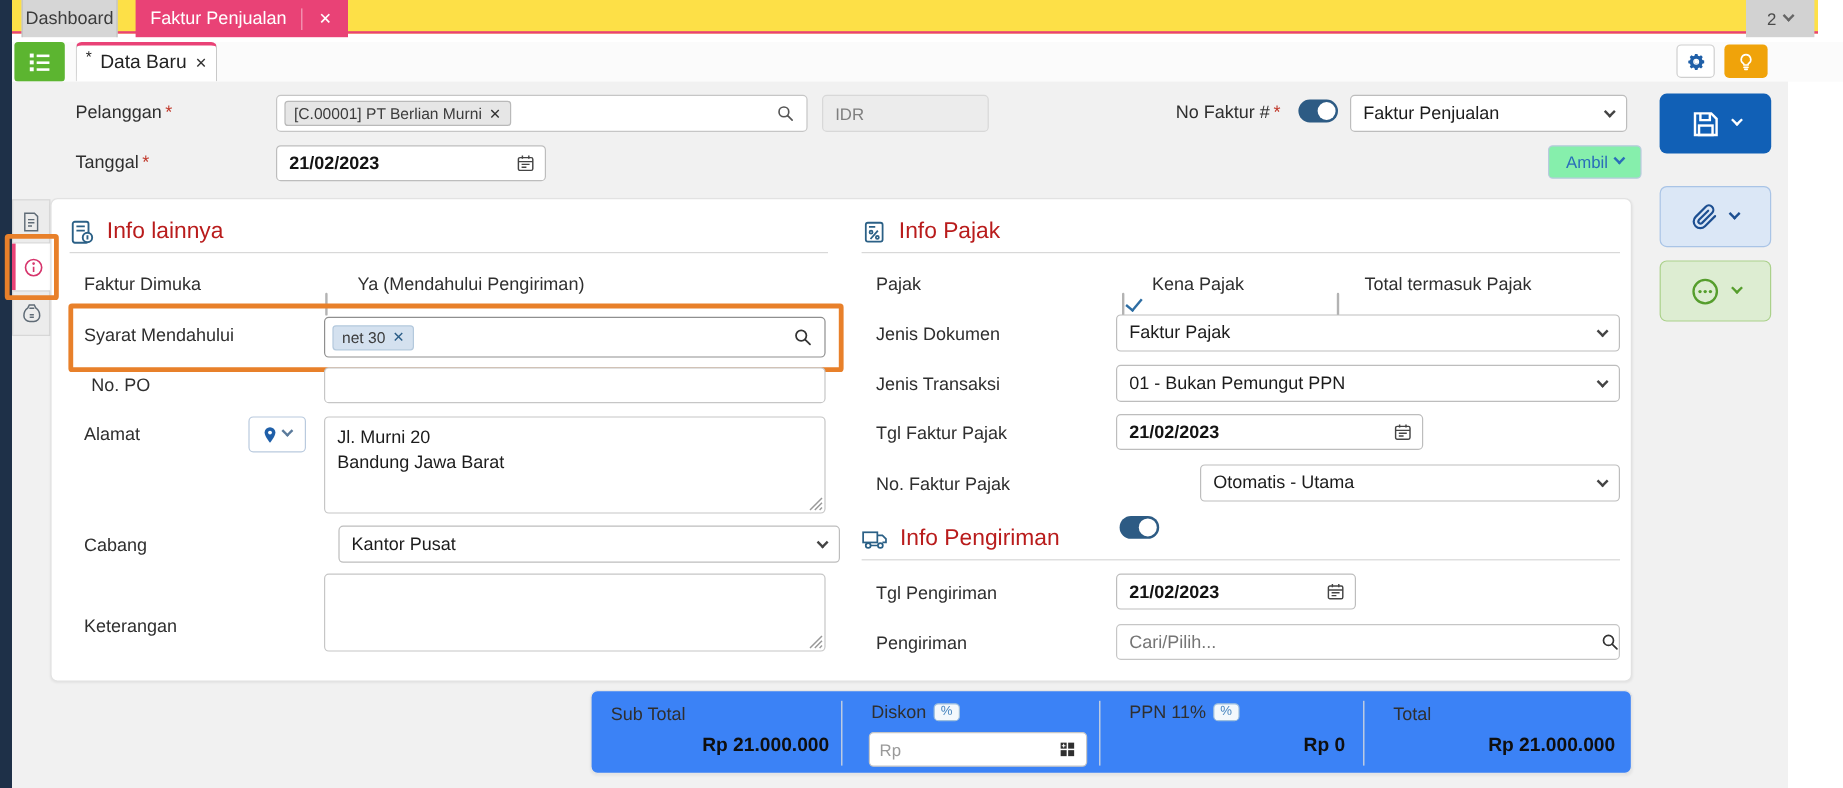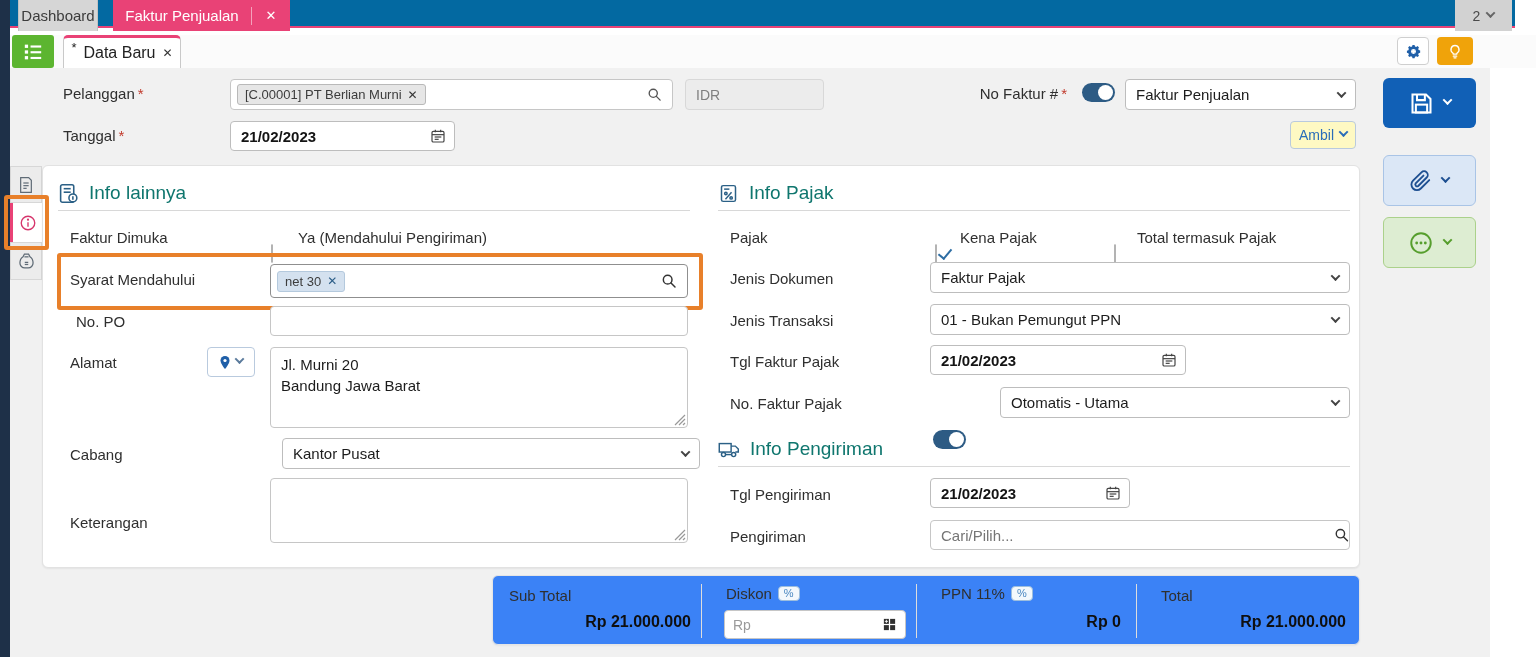--- a/index.html
+++ b/index.html
@@ -16,40 +16,40 @@
   .chev { display:inline-block; width:7px; height:7px; border-right:2px solid currentColor; border-bottom:2px solid currentColor; transform:rotate(45deg) translate(-1px,-1px); color:#444; }
   .datebox { background:#fff; border:1px solid #bdbdbd; border-radius:4px; display:flex; align-items:center; justify-content:space-between; padding:0 8px 0 10px; }
   .datebox .dval { font-size:15px; font-weight:600; color:#141414; }
   .cb { width:19px; height:19px; background:#fff; border:1px solid #b3b3b3; border-radius:3px; position:relative; cursor:pointer; }
   .cb.checked::after { content:""; position:absolute; left:5px; top:1px; width:6px; height:11px; border-right:2px solid #2d6da3; border-bottom:2px solid #2d6da3; transform:rotate(40deg); }
   .toggle { width:33px; height:19px; background:#2d5b84; border-radius:10px; position:relative; cursor:pointer; }
   .toggle .knob { position:absolute; top:2px; right:2px; width:15px; height:15px; border-radius:50%; background:#fff; }
   .chip { display:inline-flex; align-items:center; gap:6px; background:#e6e6e6; border:1px solid #b9b9b9; border-radius:3px; padding:2px 7px; font-size:13px; color:#3c3c3c; }
   .chip .x { font-weight:bold; color:#333; font-size:12px; cursor:pointer; }
   .chip.blue { background:#d4e1ef; border-color:#b4c9dd; }
-  .sec-h { font-size:19px; color:#0f766e; white-space:nowrap; }
+  .sec-h { font-size:19px; color:#b91c1c; white-space:nowrap; }
   .sec-hr { height:1px; background:#d8d8d8; }
   .hl { border:4px solid #e8802a; border-radius:3px; background:transparent; pointer-events:none; }
   .badge { display:inline-block; font-size:11px; color:#4a87c0; border:1px solid #9dbedd; border-radius:4px; background:#f3f8fc; padding:0px 5px 1px; margin-left:6px; vertical-align:2px; }
   .money { font-weight:bold; font-size:16px; color:#0f0f0f; white-space:nowrap; }
   .sum-lbl { font-size:15px; color:#2f2f2f; }
   textarea.ta { border:1px solid #c6c6c6; border-radius:4px; resize:none; outline:none; font-family:inherit; font-size:15px; color:#1c1c1c; padding:6px 10px; line-height:21px; background:#fff; }
   .grip { position:absolute; pointer-events:none; }
   .tabtxt { font-size:15px; }
 </style>
 </head>
 <body>
 
 <div id="screen">
 
   
   <div class="abs" style="left:0;top:0;width:10px;height:657px;background:#1e3048;"></div>
 
   
-  <div class="abs" style="left:10px;top:0;width:1505px;height:28px;background:#0369a1;border-bottom:2px solid #e94276;">
+  <div class="abs" style="left:10px;top:0;width:1505px;height:28px;background:#fde047;border-bottom:2px solid #e94276;">
     <div class="abs" style="left:8px;top:0;width:80px;height:31px;background:#d6d6d6;border-left:1px solid #c2c2c2;border-right:1px solid #c2c2c2;display:flex;align-items:center;justify-content:center;">
       <span class="tabtxt" style="color:#3c3c3c;">Dashboard</span>
     </div>
     <div class="abs" style="left:103px;top:0;width:177px;height:31px;background:#e94276;display:flex;align-items:center;">
       <span class="tabtxt" style="color:#fff;flex:1;text-align:center;">Faktur Penjualan</span>
       <span style="width:1px;height:18px;background:rgba(255,255,255,0.5);"></span>
       <span style="width:38px;text-align:center;color:#fff;font-weight:bold;font-size:13px;cursor:pointer;">✕</span>
     </div>
     <div class="abs" style="left:1445px;top:0;width:57px;height:31px;background:#d2d2d2;display:flex;align-items:center;justify-content:center;gap:7px;cursor:pointer;">
       <span style="font-size:14px;color:#4a4a4a;">2</span>
@@ -122,21 +122,21 @@
     <span class="dval">21/02/2023</span>
     <svg width="16" height="16" viewBox="0 0 24 24" fill="none" stroke="#444" stroke-width="1.8">
       <rect x="3" y="5" width="18" height="16" rx="2"></rect>
         <line x1="3" y1="10" x2="21" y2="10"></line>
       <line x1="8" y1="2.5" x2="8" y2="6.5"></line>
         <line x1="16" y1="2.5" x2="16" y2="6.5"></line>
       <line x1="7" y1="13.5" x2="17" y2="13.5"></line>
         <line x1="7" y1="17" x2="13" y2="17"></line>
     </svg>
   </div>
-  <div class="abs" style="left:1290px;top:121px;width:66px;height:28px;background:#fef9c3;border:1px solid #b9cade;border-radius:4px;display:flex;align-items:center;justify-content:center;gap:6px;cursor:pointer;">
+  <div class="abs" style="left:1290px;top:121px;width:78px;height:28px;background:#86efac;border:1px solid #b9cade;border-radius:4px;display:flex;align-items:center;justify-content:center;gap:6px;cursor:pointer;">
     <span style="font-size:14px;color:#2a6db9;">Ambil</span>
     <span class="chev" style="color:#2a6db9;margin-top:-3px;"></span>
   </div>
 
   
   <div class="abs" style="left:10px;top:166px;width:32px;height:37px;background:#ececec;border:1px solid #d7d7d7;display:flex;align-items:center;justify-content:center;cursor:pointer;">
     <svg width="16" height="18" viewBox="0 0 24 26" fill="none" stroke="#5f6b76" stroke-width="1.8">
       <path d="M4 2h12l4 4v18H4z"></path>
         <line x1="8" y1="10" x2="16" y2="10"></line>
         <line x1="8" y1="14" x2="16" y2="14"></line>

